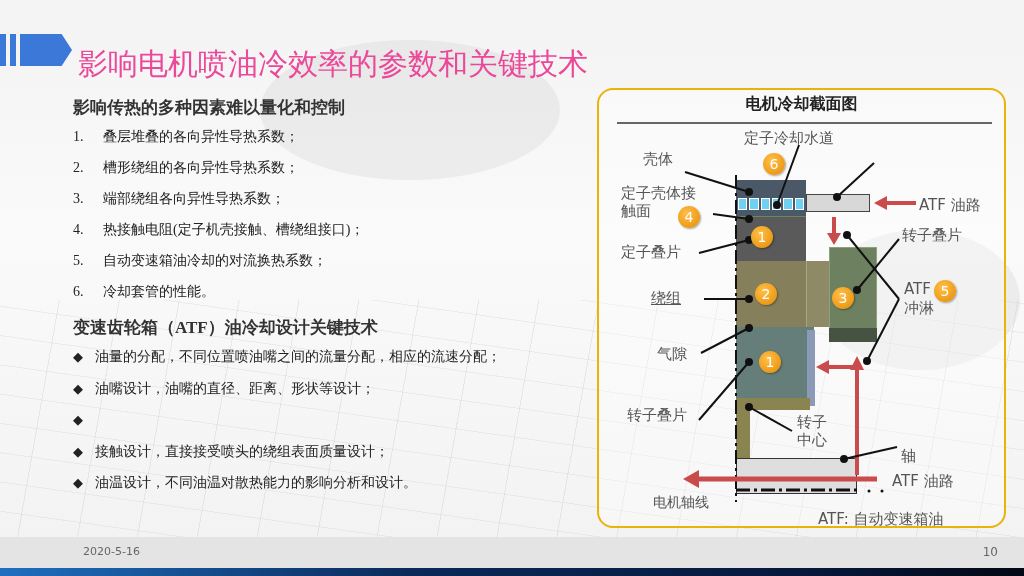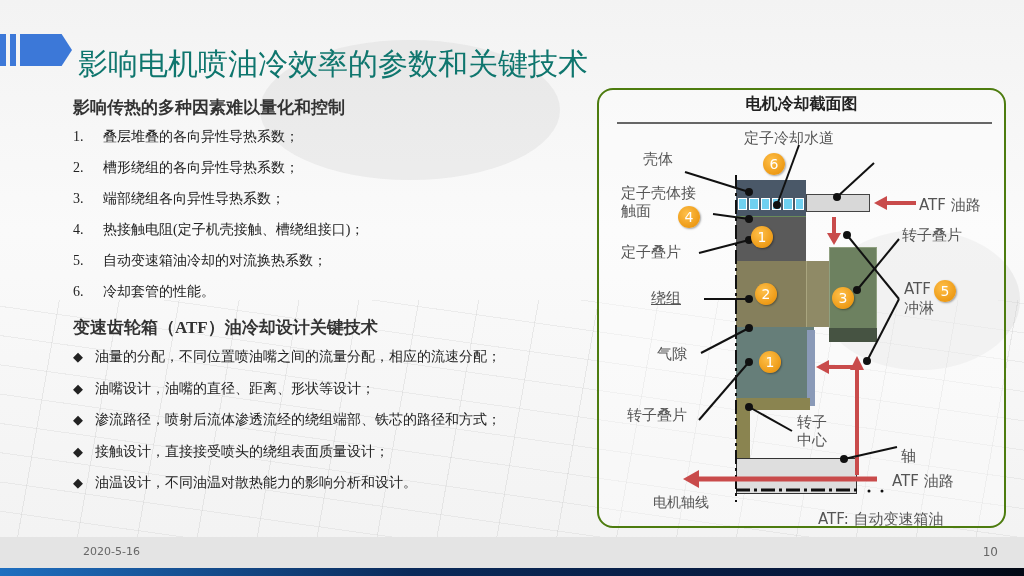--- a/index.html
+++ b/index.html
@@ -8,29 +8,29 @@
     background:linear-gradient(180deg,#f3f3f3 0%,#fafafa 40%,#f2f2f2 100%);color:#222;}
   .bg-grid{position:absolute;left:0;top:300px;width:1024px;height:240px;
     background:
       repeating-linear-gradient(100deg,transparent 0 58px,rgba(180,180,180,.35) 58px 59px),
       repeating-linear-gradient(8deg,transparent 0 28px,rgba(190,190,190,.3) 28px 29px);
     opacity:.7;}
   .map{position:absolute;border-radius:50%;background:rgba(200,200,200,.25);}
   .title-bar{position:absolute;left:0;top:30px;height:40px;display:flex;align-items:center;}
   .tb-strip{width:6px;height:32px;background:#3c78d8;margin-right:4px;}
   .tb-arrow{width:52px;height:32px;background:#3c78d8;clip-path:polygon(0 0,80% 0,100% 50%,80% 100%,0 100%);margin-right:6px;}
-  .title{font-size:30px;color:#0f766e;font-weight:400;letter-spacing:0px;margin-top:28px;}
+  .title{font-size:30px;color:#ec4899;font-weight:400;letter-spacing:0px;margin-top:28px;}
   .left{position:absolute;left:73px;top:95px;width:520px;font-family:Liberation Serif, serif;}
   .sec-head{font-size:17px;font-weight:bold;color:#333;height:26px;line-height:26px;}
   .num-list .item{display:flex;font-size:14px;height:31px;line-height:31px;color:#222;}
   .num-list .n{width:30px;}
   .sec2{margin-top:8px;}
   .bul-list .item{display:flex;font-size:14px;height:31.5px;line-height:31.5px;color:#222;}
   .bul-list .b{width:22px;font-size:13px;}
-  .panel{position:absolute;left:597px;top:88px;width:409px;height:440px;border:2px solid #4d7c0f;border-radius:16px;background:rgba(255,255,255,.35);padding-left:24px;}
+  .panel{position:absolute;left:597px;top:88px;width:409px;height:440px;border:2px solid #eab308;border-radius:16px;background:rgba(255,255,255,.35);padding-left:24px;}
   .panel-title{position:absolute;left:0;top:4px;width:100%;text-align:center;font-size:16px;font-weight:bold;color:#222;}
   .panel-rule{position:absolute;left:18px;top:32px;width:375px;height:2px;background:#666;}
   .lbl{position:absolute;font-size:15px;color:#555;white-space:nowrap;line-height:16px;}
   .badge{position:absolute;width:22px;height:22px;border-radius:50%;background:radial-gradient(circle at 40% 35%,#ffc04a,#e58a00);color:#fff;font-size:14px;text-align:center;line-height:22px;box-shadow:1px 1px 2px rgba(0,0,0,.35);}
   .blk{position:absolute;}
   svg.ov{position:absolute;left:0;top:0;}
   .footer{position:absolute;left:0;top:537px;width:1024px;height:32px;background:#e4e4e4;}
   .footer .date{position:absolute;left:83px;top:8px;font-size:11px;color:#666;}
   .footer .page{position:absolute;right:26px;top:8px;font-size:12px;color:#666;}
   .bottom-band{position:absolute;left:0;top:568px;width:1024px;height:8px;background:linear-gradient(90deg,#1f6fc0,#0a2a5a 40%,#06173a 80%,#020814);}
@@ -82,21 +82,20 @@
     <div class="item">
         <span class="b">◆</span>
         <span>油量的分配，不同位置喷油嘴之间的流量分配，相应的流速分配；</span>
       </div>
     <div class="item">
         <span class="b">◆</span>
         <span>油嘴设计，油嘴的直径、距离、形状等设计；</span>
       </div>
     <div class="item">
         <span class="b">◆</span>
-        <span>渗流路径，喷射后流体渗透流经的绕组端部、铁芯的路径和方式；</span>
       </div>
     <div class="item">
         <span class="b">◆</span>
         <span>接触设计，直接接受喷头的绕组表面质量设计；</span>
       </div>
     <div class="item">
         <span class="b">◆</span>
         <span>油温设计，不同油温对散热能力的影响分析和设计。</span>
       </div>
   </div>

